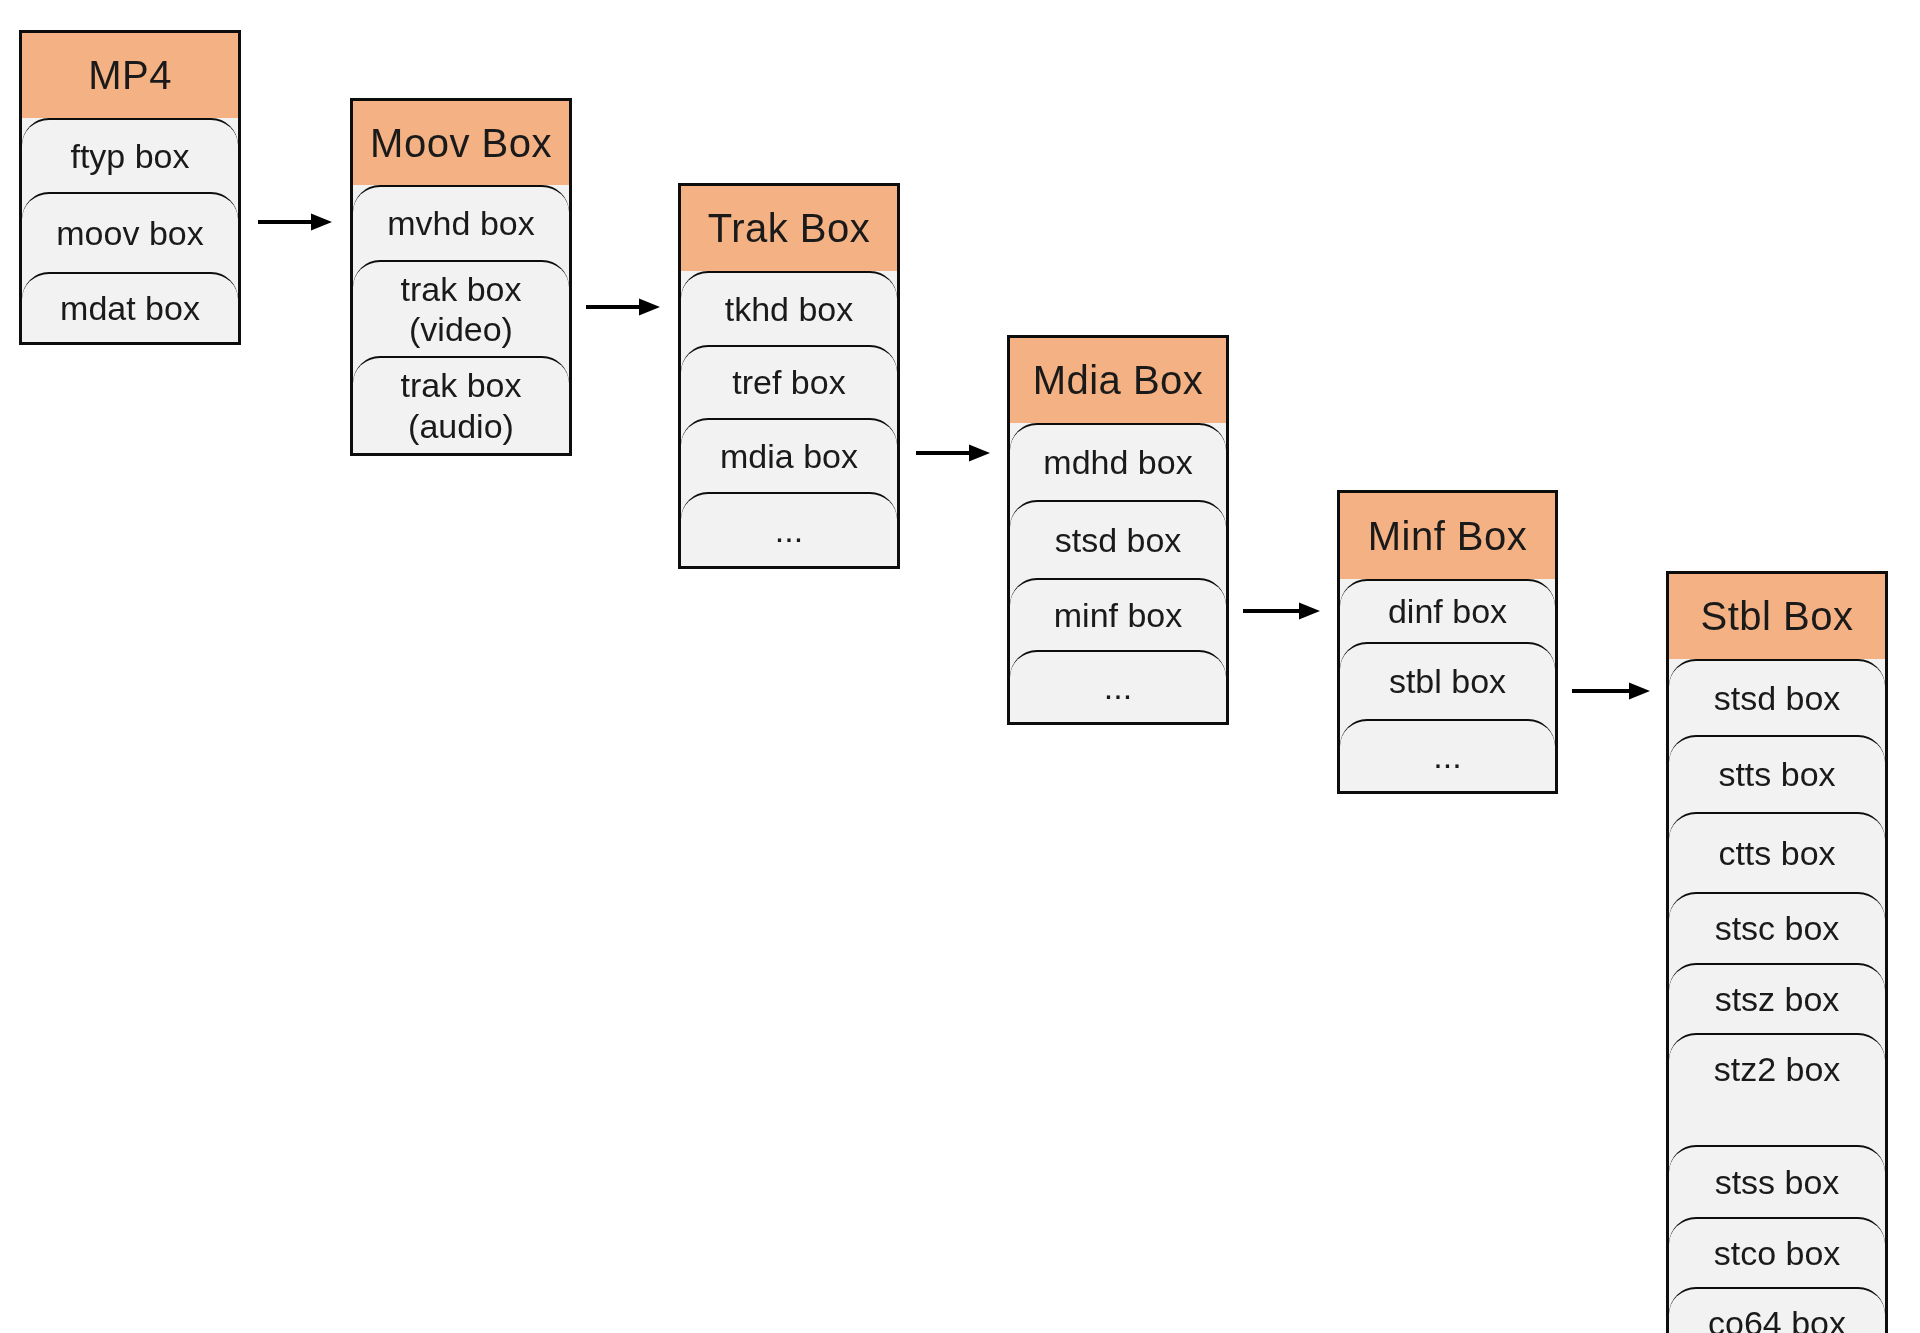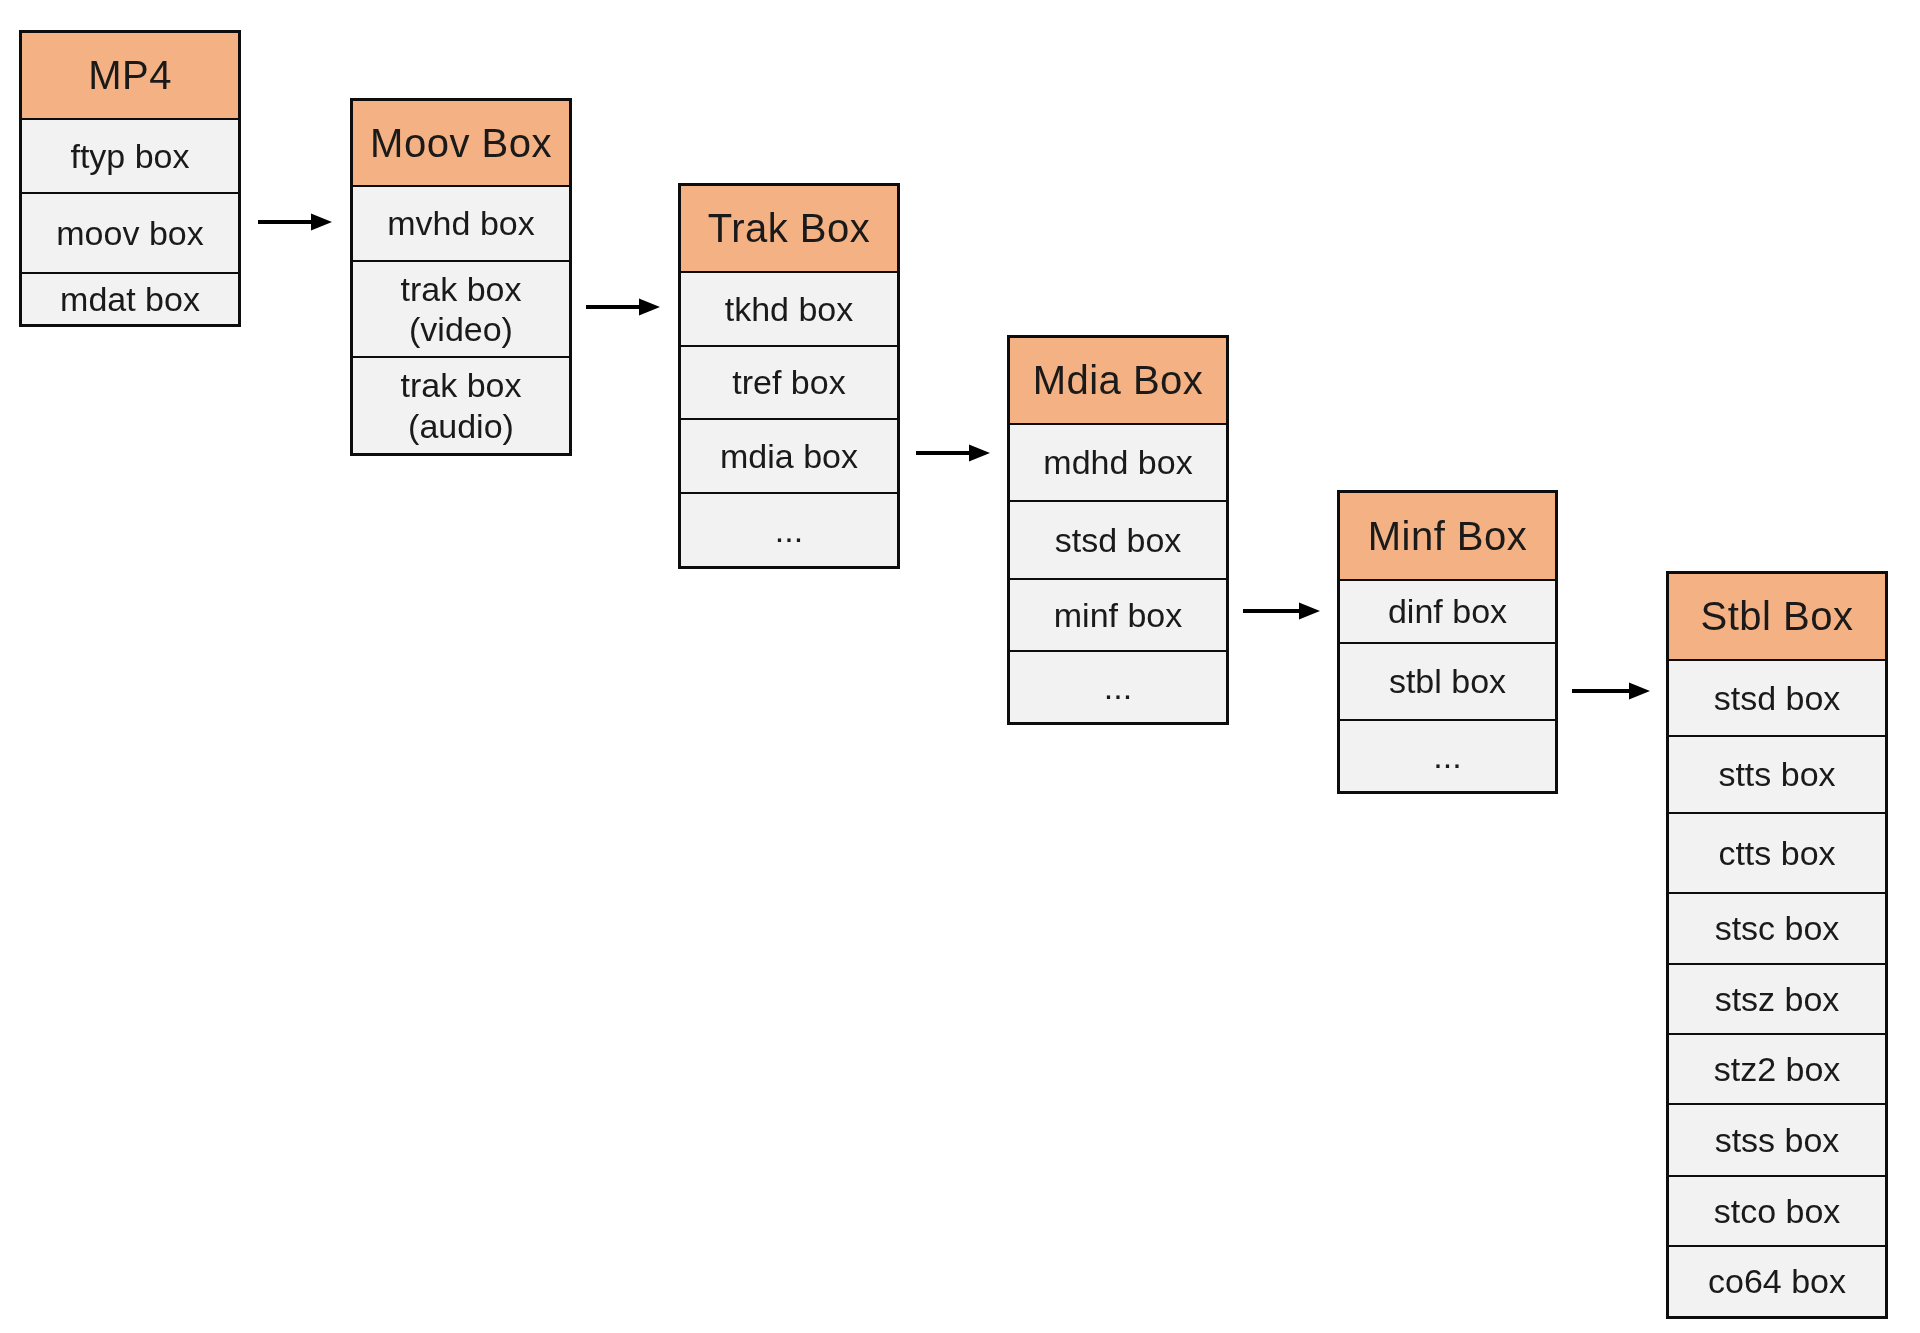--- a/index.html
+++ b/index.html
@@ -52,20 +52,21 @@
     align-items: center;
     justify-content: center;
     border-top: 2px solid var(--border);
     background: var(--row-fill);
     color: var(--text);
     font-size: 34px;
     line-height: 1.18;
     text-align: center;
     white-space: pre-line;
     box-sizing: border-box;
+    border-radius: 27px;
   }
 </style>
 </head>
 <body>
 
 <div id="canvas">
   <svg id="arrows-layer" viewBox="0 0 1920 1333" xmlns="http://www.w3.org/2000/svg">
       <g>
         <line x1="258" y1="222" x2="316" y2="222" stroke="#000000" stroke-width="4"></line>
         <polygon points="332,222 311,213.5 311,230.5" fill="#000000"></polygon>
@@ -85,21 +86,21 @@
       <g>
         <line x1="1572" y1="691" x2="1634" y2="691" stroke="#000000" stroke-width="4"></line>
         <polygon points="1650,691 1629,682.5 1629,699.5" fill="#000000"></polygon>
       </g>
     </svg>
 
 <div class="box-table" style="left: 19px; top: 18px; width: 222px; margin-top: 12px;">
       <div class="box-header" style="height: 85px;">MP4</div>
       <div class="box-row" style="height: 74px;">ftyp box</div>
       <div class="box-row" style="height: 80px;">moov box</div>
-      <div class="box-row" style="height: 52px;">mdat box</div>
+      <div class="box-row" style="height: 70px;">mdat box</div>
     </div>
     <div class="box-table" style="left: 350px; top: 98px; width: 222px;">
       <div class="box-header" style="height: 84px;">Moov Box</div>
       <div class="box-row" style="height: 75px;">mvhd box</div>
       <div class="box-row" style="height: 96px;">trak box
 (video)</div>
       <div class="box-row" style="height: 97px;">trak box
 (audio)</div>
     </div>
     <div class="box-table" style="left: 678px; top: 183px; width: 222px;">
@@ -123,17 +124,17 @@
       <div class="box-row" style="height: 72px;">...</div>
     </div>
     <div class="box-table" style="left: 1666px; top: 571px; width: 222px;">
       <div class="box-header" style="height: 85px;">Stbl Box</div>
       <div class="box-row" style="height: 76px;">stsd box</div>
       <div class="box-row" style="height: 77px;">stts box</div>
       <div class="box-row" style="height: 80px;">ctts box</div>
       <div class="box-row" style="height: 71px;">stsc box</div>
       <div class="box-row" style="height: 70px;">stsz box</div>
       <div class="box-row" style="height: 70px; text-align: right;">stz2 box</div>
-      <div class="box-row" style="height: 72px;">stss box</div>
+      <div class="box-row" style="height: 72px; margin-top: 42px;">stss box</div>
       <div class="box-row" style="height: 70px;">stco box</div>
       <div class="box-row" style="height: 71px;">co64 box</div>
     </div>
   </div>
 
 </body></html>

